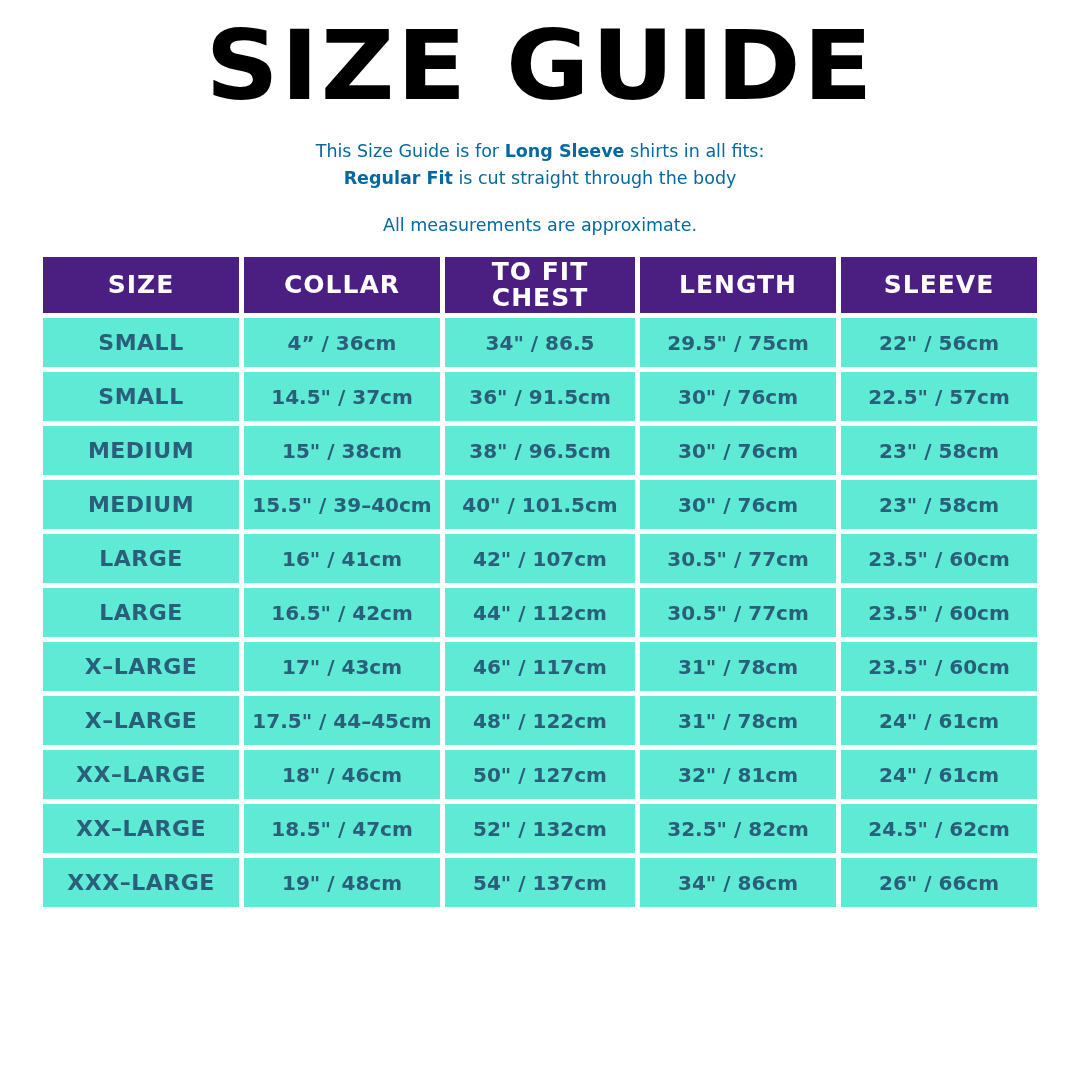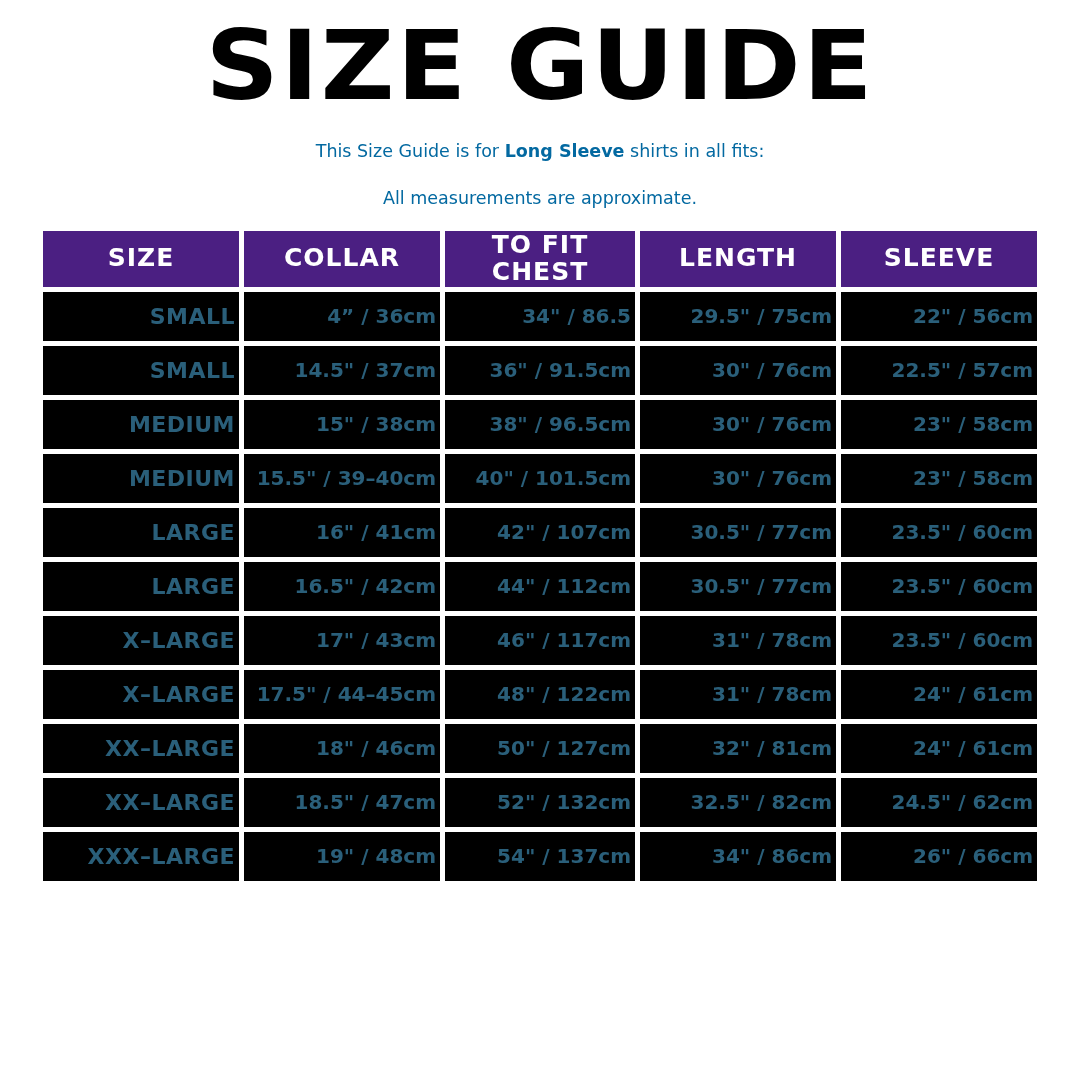--- a/index.html
+++ b/index.html
@@ -68,26 +68,26 @@
     font-size: 25px;
     font-weight: 700;
     letter-spacing: 1px;
     height: 56px;
     vertical-align: middle;
     text-align: center;
     line-height: 1.05;
     padding: 0 4px;
   }
   table.size-table td {
-    background: #000000;
+    background: #5eead4;
     color: #2a5f7a;
     font-size: 20px;
     font-weight: 700;
     height: 49px;
-    text-align: right;
+    text-align: center;
     vertical-align: middle;
     padding: 0 4px;
   }
   table.size-table td.size-cell {
     font-size: 22px;
     letter-spacing: 0.5px;
   }
   col.c0 { width: 196px; }
   col.c1 { width: 196px; }
   col.c2 { width: 190px; }
@@ -97,20 +97,23 @@
 </head>
 <body>
 
 <div class="page">
 
   <h1 class="title">SIZE GUIDE</h1>
 
   <div class="intro">
     <span class="line lead">
       <span>This Size Guide is for </span><b>Long Sleeve</b><span> shirts in all fits:</span>
+    </span>
+    <span class="line">
+      <b>Regular Fit</b><span> is cut straight through the body</span>
     </span>
     <span class="small-note">All measurements are approximate.</span>
   </div>
 
   <table class="size-table">
     <colgroup>
       <col class="c0">
         <col class="c1">
         <col class="c2">
         <col class="c3">

